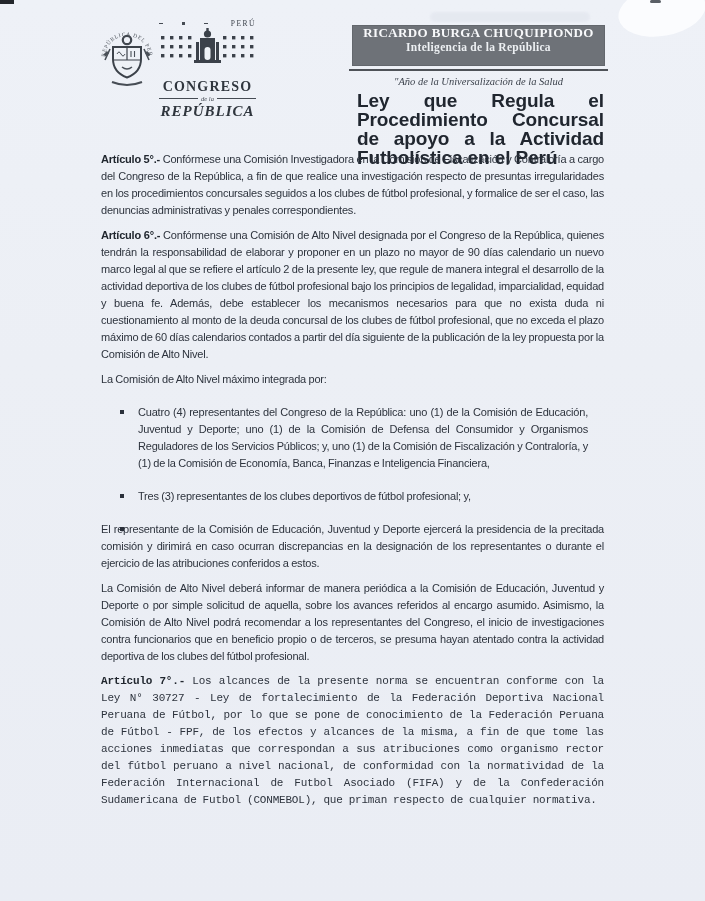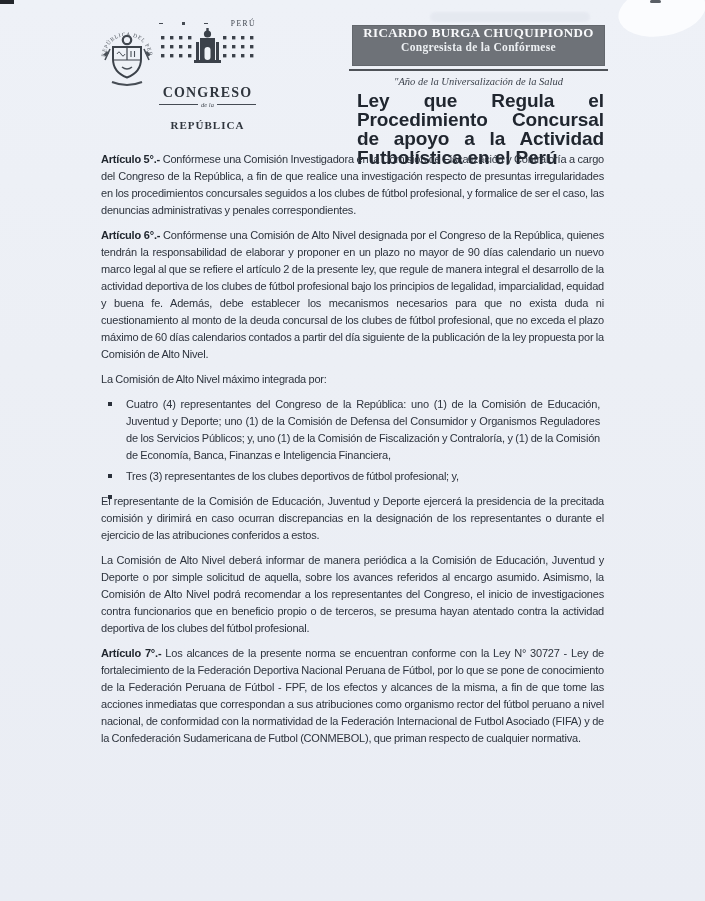--- a/index.html
+++ b/index.html
@@ -16,25 +16,25 @@
   .blob-tick{position:absolute;left:650px;top:0;width:11px;height:3px;background:#5a5f66;border-radius:2px;}
   .smudge{position:absolute;left:430px;top:12px;width:160px;height:10px;background:#dfe3ec;opacity:.55;border-radius:6px;filter:blur(1px);}
 
   
   .seal{position:absolute;left:99px;top:22px;}
   .congress-block{position:absolute;left:159px;top:19px;width:97px;text-align:center;color:#30363e;}
   .peru-row{display:flex;align-items:center;justify-content:center;gap:19px;height:9px;}
   .tiny-sq{width:3px;height:3px;background:#454b53;display:inline-block;}
   .tiny-dash{width:5px;height:1.5px;background:#454b53;display:inline-block;}
   .peru-label{font-family:"Liberation Serif",serif;font-size:7.5px;letter-spacing:1.5px;color:#3b414a;margin-left:4px;}
-  .congreso-label{font-family:"Liberation Serif",serif;font-weight:bold;font-size:14px;letter-spacing:1.2px;margin-top:15px;}
+  .congreso-label{font-family:"Liberation Serif",serif;font-weight:bold;font-size:14px;letter-spacing:1.2px;margin-top:9px;}
   .de-la-row{display:flex;align-items:center;justify-content:center;gap:3px;height:7px;}
   .hline{flex:1;height:1px;background:#454b53;}
   .de-la{font-family:"Liberation Serif",serif;font-style:italic;font-size:6.5px;color:#454b53;}
-  .republica-label{font-family:"Liberation Serif",serif;font-weight:bold;font-size:11px;letter-spacing:1px;margin-top:11px;}
+  .republica-label{font-family:"Liberation Serif",serif;font-weight:bold;font-size:15px;letter-spacing:1px;margin-top:1px;font-style:italic;}
 
   .name-box{
     position:absolute;left:352px;top:25px;width:253px;height:41px;
     background:#6e7278;display:flex;flex-direction:column;align-items:center;justify-content:flex-start;
     box-shadow:inset 0 0 0 1px #63676d;
   }
   .name-box .name{font-family:"Liberation Serif",serif;font-weight:bold;font-size:13px;letter-spacing:.4px;color:#f8f9fb;line-height:15px;}
   .name-box .role{font-family:"Liberation Serif",serif;font-weight:bold;font-size:11.5px;letter-spacing:.3px;color:#edf0f3;line-height:14px;}
   .name-rule{position:absolute;left:349px;top:69px;width:259px;height:2px;background:#4e5258;}
   .slogan{position:absolute;left:349px;top:76px;width:259px;text-align:center;
@@ -47,23 +47,23 @@
     text-align:justify;letter-spacing:-0.1px;
   }
   .doc-body{
     position:absolute;left:101px;top:151px;width:503px;
     font-size:11px;line-height:17px;text-align:justify;
     letter-spacing:-0.2px;word-spacing:-0.4px;color:#2d333d;
   }
   .para{margin:0 0 8px 0;}
   .para .lead{color:#21272f;}
   .bullets{margin:0 0 8px 0;padding:0;list-style:none;}
-  .bullets li{position:relative;padding-left:21px;margin:4px;}
+  .bullets li{position:relative;padding-left:21px;margin:16px;}
   .bullets .marker{position:absolute;left:3px;top:6px;width:4px;height:4px;background:#2a303a;}
-  .last{margin-bottom:0;}
+  .last{margin-bottom:0;font-family:Liberation Mono, monospace;}
 </style>
 </head>
 <body>
 
 <div class="page">
 
   <div class="corner-dash"></div>
   <div class="smudge"></div>
   <div class="blob"></div>
   <div class="blob-tick"></div>
@@ -132,21 +132,21 @@
     <div class="de-la-row">
       <span class="hline"></span>
       <span class="de-la">de la</span>
       <span class="hline"></span>
     </div>
     <div class="republica-label">REPÚBLICA</div>
   </div>
 
   <div class="name-box">
     <div class="name">RICARDO BURGA CHUQUIPIONDO</div>
-    <div class="role">Congresista de la Confórmese</div>
+    <div class="role">Inteligencia de la República</div>
   </div>
   <div class="name-rule"></div>
   <div class="slogan">"Año de la Universalización de la Salud</div>
 
   <h1 class="doc-title">Ley que Regula el Procedimiento Concursal de apoyo a la Actividad Futbolística en el Perú</h1>
 
   <main class="doc-body">
     <p class="para"><strong class="lead">Artículo 5°.-</strong> <span>Confórmese una Comisión Investigadora en la Comisión de Fiscalización y Contraloría a cargo del Congreso de la República, a fin de que realice una investigación respecto de presuntas irregularidades en los procedimientos concursales seguidos a los clubes de fútbol profesional, y formalice de ser el caso, las denuncias administrativas y penales correspondientes.</span></p>
 
     <p class="para"><strong class="lead">Artículo 6°.-</strong> <span>Confórmense una Comisión de Alto Nivel designada por el Congreso de la República, quienes tendrán la responsabilidad de elaborar y proponer en un plazo no mayor de 90 días calendario un nuevo marco legal al que se refiere el artículo 2 de la presente ley, que regule de manera integral el desarrollo de la actividad deportiva de los clubes de fútbol profesional bajo los principios de legalidad, imparcialidad, equidad y buena fe. Además, debe establecer los mecanismos necesarios para que no exista duda ni cuestionamiento al monto de la deuda concursal de los clubes de fútbol profesional, que no exceda el plazo máximo de 60 días calendarios contados a partir del día siguiente de la publicación de la ley propuesta por la Comisión de Alto Nivel.</span></p>

